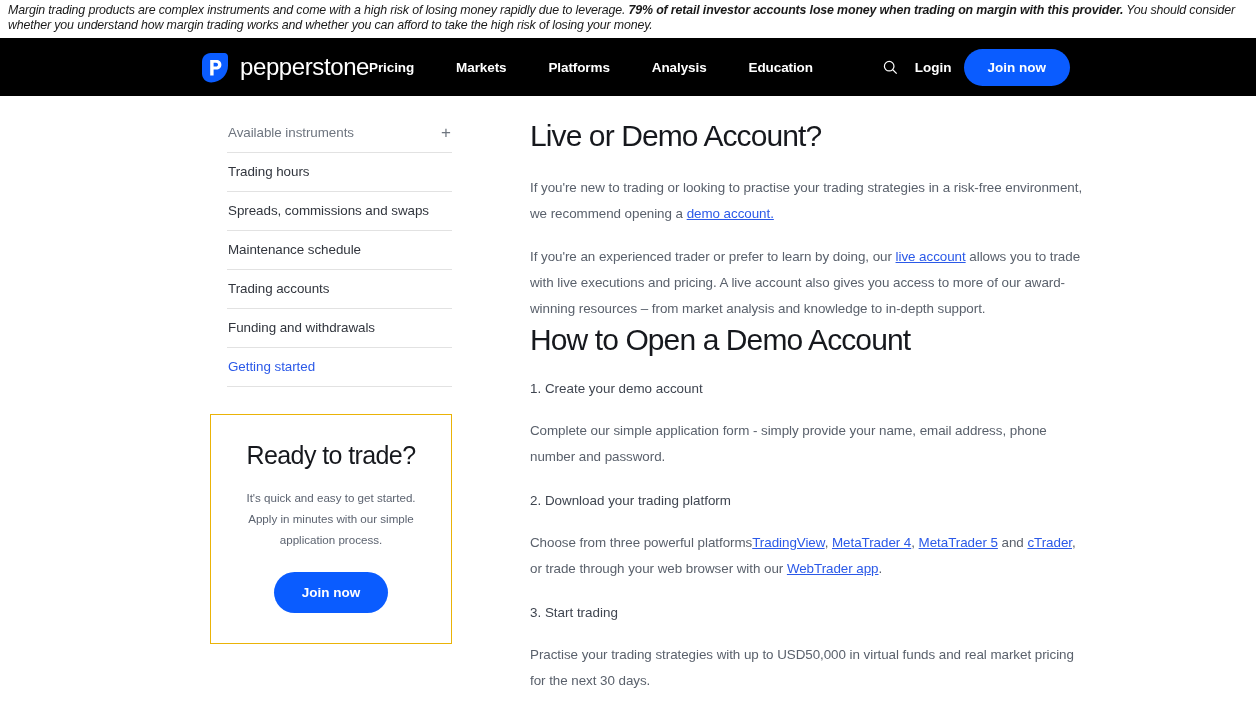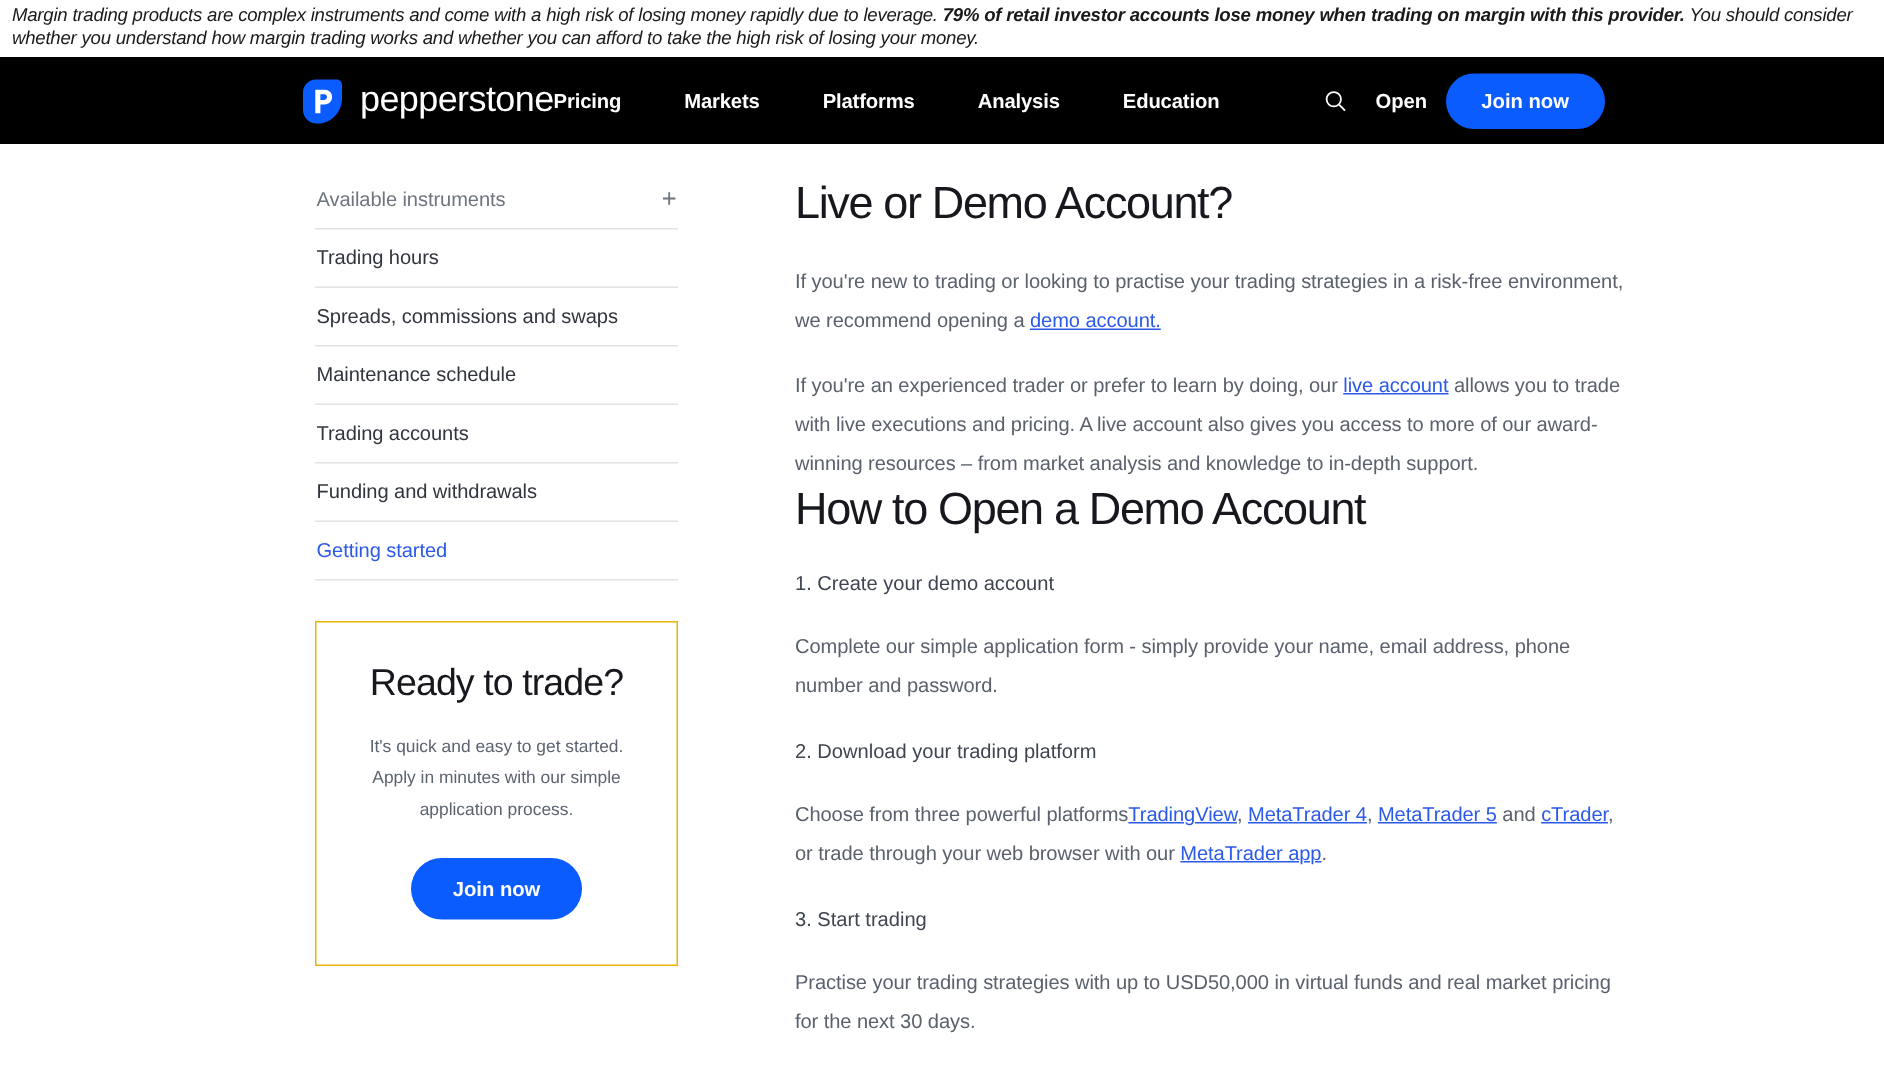--- a/index.html
+++ b/index.html
@@ -105,20 +105,21 @@
   .side-item {
     display: flex;
     align-items: center;
     justify-content: space-between;
     border-bottom: 1px solid #e2e2e2;
     padding: 11px 1px 12px 1px;
     font-size: 13.4px;
     color: #31353d;
     cursor: pointer;
     letter-spacing: -0.05px;
+    margin-left: 17px;
   }
   .side-item.muted { color: #6e757f; }
   .side-item.active { color: #2b59e8; }
   .plus-icon {
     color: #6e757f;
     font-size: 17px;
     line-height: 10px;
     font-weight: 300;
   }
 
@@ -211,21 +212,21 @@
 
     <span class="search-btn">
       <svg width="15" height="15" viewBox="0 0 16 16" fill="none" xmlns="http://www.w3.org/2000/svg">
         <circle cx="6.6" cy="6.6" r="5.1" stroke="#ffffff" stroke-width="1.3"></circle>
         <line x1="10.4" y1="10.4" x2="14.6" y2="14.6" stroke="#ffffff" stroke-width="1.3"></line>
       </svg>
     </span>
   </div>
 
   <div class="nav-right">
-    <span class="login-link">Open</span>
+    <span class="login-link">Login</span>
     <button class="btn-pill-blue">Join now</button>
   </div>
 </div>
 
 <div class="page">
 
   <aside class="sidebar">
 
     <div class="side-item muted">
       <span>Available instruments</span>
@@ -275,20 +276,20 @@
       <span>If you're an experienced trader or prefer to learn by doing, our </span><a class="inline" href="#">live account</a><span> allows you to trade with live executions and pricing. A live account also gives you access to more of our award-winning resources – from market analysis and knowledge to in-depth support.</span>
     </p>
 
     <h1 class="heading second">How to Open a Demo Account</h1>
 
     <p class="step">1. Create your demo account</p>
     <p class="body">Complete our simple application form - simply provide your name, email address, phone number and password.</p>
 
     <p class="step">2. Download your trading platform</p>
     <p class="body">
-      <span>Choose from three powerful platforms</span><a class="inline" href="#">TradingView</a>, <a class="inline" href="#">MetaTrader 4</a>, <a class="inline" href="#">MetaTrader 5</a><span> and </span><a class="inline" href="#">cTrader</a><span>, or trade through your web browser with our </span><a class="inline" href="#">MetaTrader app</a><span>.</span>
+      <span>Choose from three powerful platforms</span><a class="inline" href="#">TradingView</a>, <a class="inline" href="#">MetaTrader 4</a>, <a class="inline" href="#">MetaTrader 5</a><span> and </span><a class="inline" href="#">cTrader</a><span>, or trade through your web browser with our </span><a class="inline" href="#">WebTrader app</a><span>.</span>
     </p>
 
     <p class="step">3. Start trading</p>
     <p class="body">Practise your trading strategies with up to USD50,000 in virtual funds and real market pricing for the next 30 days.</p>
 
   </main>
 </div>
 
 </body></html>

